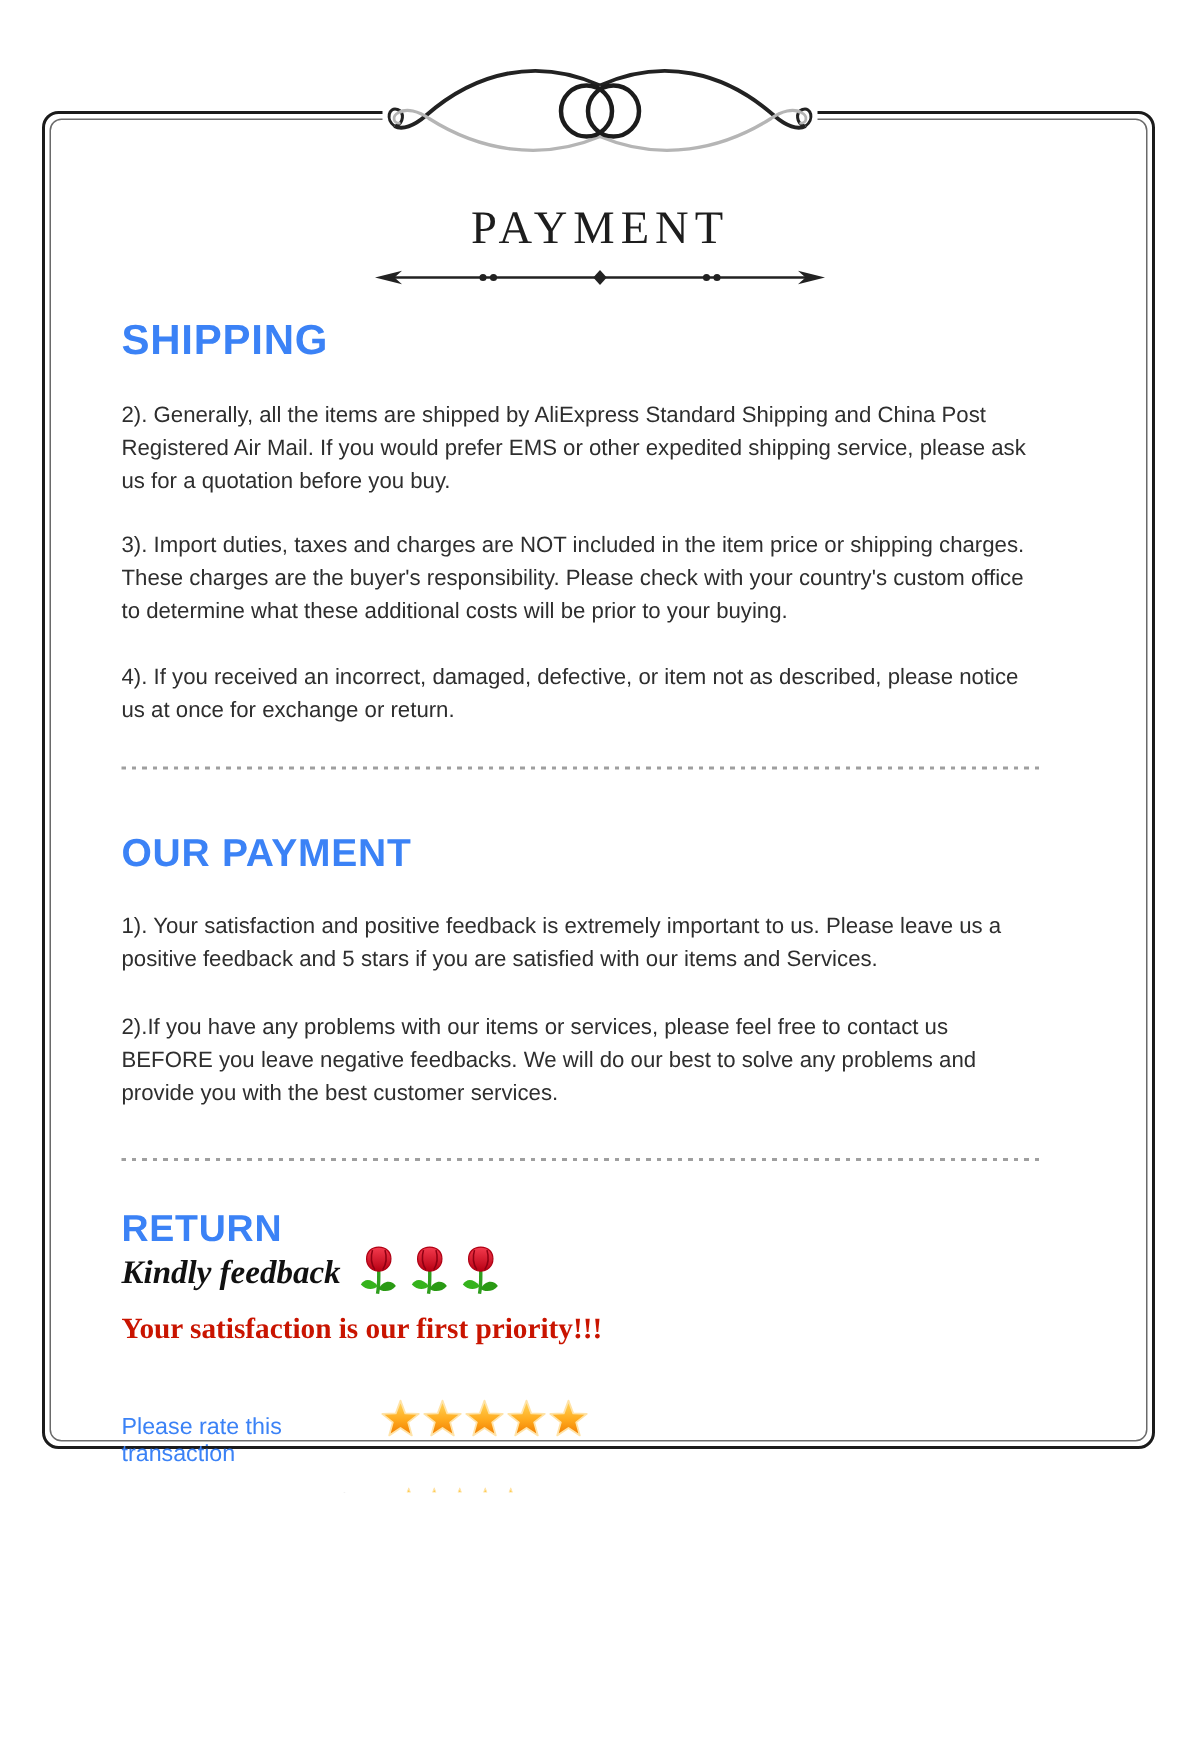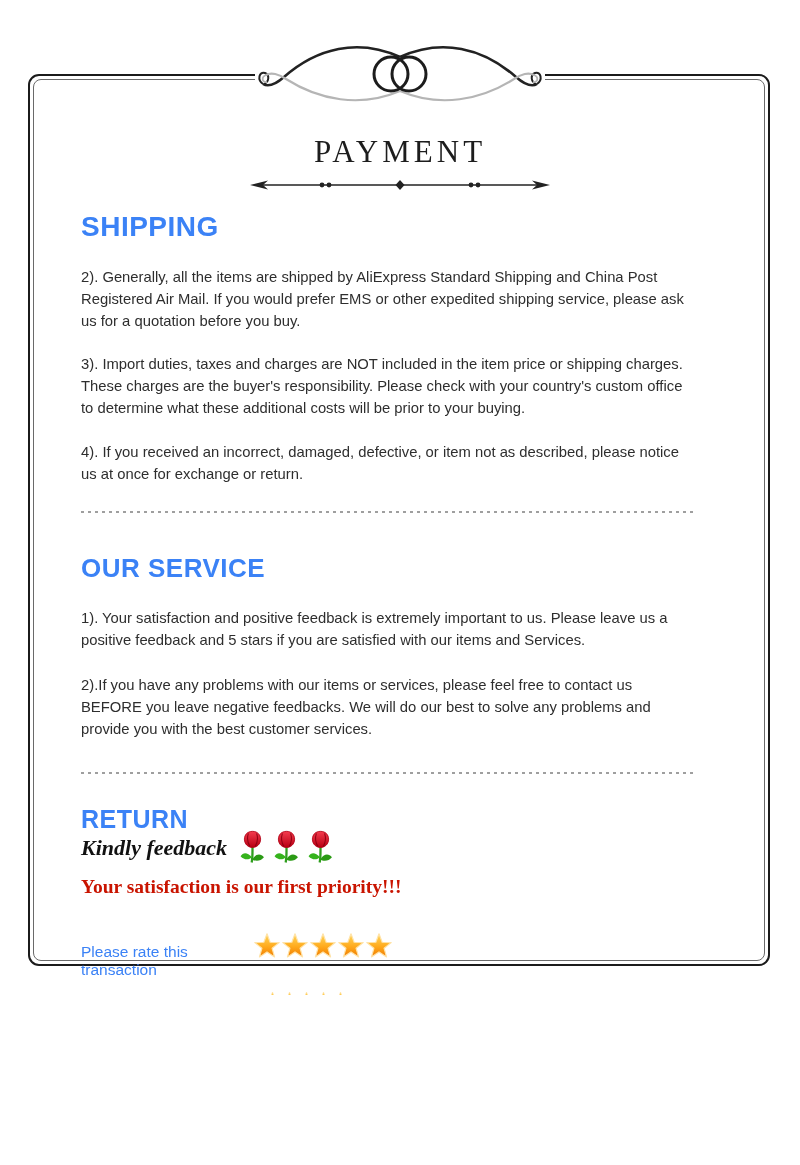--- a/index.html
+++ b/index.html
@@ -144,21 +144,21 @@
 
   <div class="content">
 
     <h2 class="section-heading">SHIPPING</h2>
     <p class="para p-mt24">2). Generally, all the items are shipped by AliExpress Standard Shipping and China Post Registered Air Mail. If you would prefer EMS or other expedited shipping service, please ask us for a quotation before you buy.</p>
     <p class="para p-mt22">3). Import duties, taxes and charges are NOT included in the item price or shipping charges. These charges are the buyer's responsibility. Please check with your country's custom office to determine what these additional costs will be prior to your buying.</p>
     <p class="para p-mt22">4). If you received an incorrect, damaged, defective, or item not as described, please notice us at once for exchange or return.</p>
 
     <div class="dashed-divider"></div>
 
-    <h2 class="section-heading h-service">OUR SERVICE</h2>
+    <h2 class="section-heading h-service">OUR PAYMENT</h2>
     <p class="para p-mt24">1). Your satisfaction and positive feedback is extremely important to us. Please leave us a positive feedback and 5 stars if you are satisfied with our items and Services.</p>
     <p class="para p-mt24">2).If you have any problems with our items or services, please feel free to contact us BEFORE you leave negative feedbacks. We will do our best to solve any problems and provide you with the best customer services.</p>
 
     <div class="dashed-divider" style="margin-top:32px"></div>
 
     <div class="bottom-row">
 
       <div class="return-col">
         <h2 class="section-heading h-return">RETURN</h2>
       </div>

